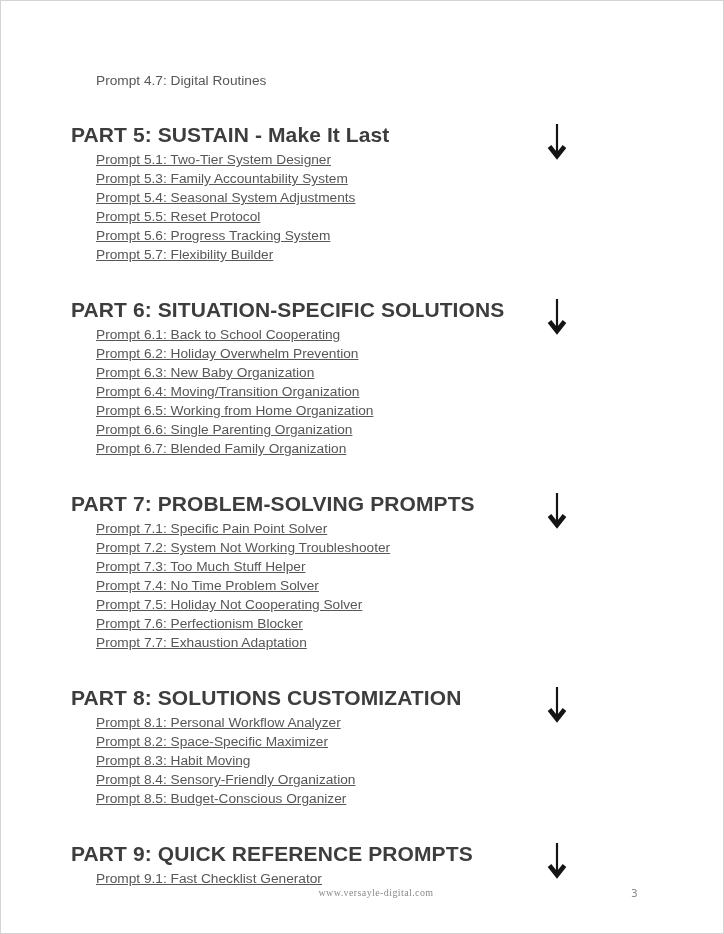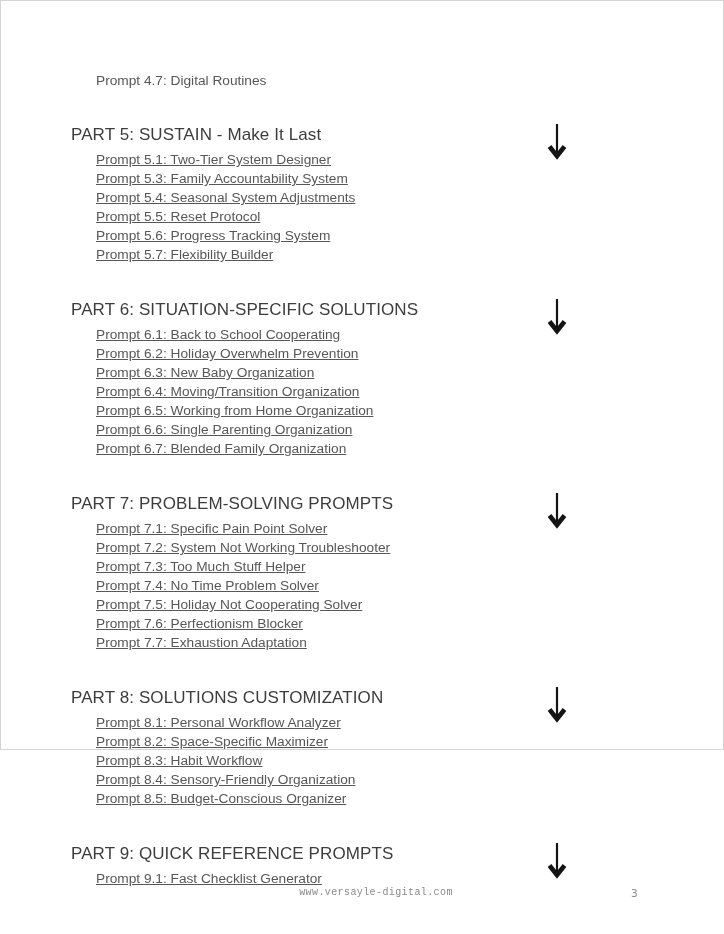--- a/index.html
+++ b/index.html
@@ -11,41 +11,41 @@
   }
   *{margin:0;padding:0;box-sizing:border-box;}
   html,body{background:#ffffff;}
   body{
     width:724px;height:934px;
     font-family:"Liberation Sans", sans-serif;
     overflow:hidden;
   }
   .page{
     position:relative;
-    width:724px;height:750px;
+    width:724px;height:934px;
     background:#ffffff;
     border:1px solid var(--border-color);
   }
   .content{
     padding:71px 0 0 70px;
   }
   .continued-item{
     font-size:13.7px;
     line-height:17px;
     color:var(--item-color);
     padding-left:25px;
     margin-bottom:30px;
   }
   .toc-section{
     position:relative;
     margin-bottom:26px;
   }
   .section-title{
-    font-size:17px;
-    font-weight:normal;
+    font-size:21px;
+    font-weight:bold;
     line-height:17px;
     color:var(--heading-color);
     margin-bottom:7px;
     letter-spacing:0.1px;
     margin-top:37px;
   }
   .section-items .toc-item{
     font-size:13.7px;
     line-height:19px;
     color:var(--item-color);
@@ -63,21 +63,21 @@
   .footer{
     position:absolute;
     left:0;top:886px;
     width:100%;
     height:20px;
   }
   .footer-website{
     position:absolute;
     left:0;right:0;
     text-align:center;
-    font-family:Liberation Mono, monospace;
+    font-family:Liberation Serif, serif;
     font-size:10px;
     letter-spacing:0.4px;
     color:var(--footer-color);
     padding-left:28px;
   }
   .page-number{
     position:absolute;
     left:630px;
     font-family:"DejaVu Sans", sans-serif;
     font-size:10.5px;
@@ -151,21 +151,21 @@
     <h2 class="section-title">PART 8: SOLUTIONS CUSTOMIZATION</h2>
     <span class="down-arrow">
       <svg width="22" height="38" viewBox="0 0 22 38" aria-hidden="true">
         <line x1="11" y1="2" x2="11" y2="31" stroke="currentColor" stroke-width="2.2"></line>
         <path d="M3.5 24.5 L11 34 L18.5 24.5" fill="none" stroke="currentColor" stroke-width="4.6"></path>
       </svg>
     </span>
     <div class="section-items">
             <div class="toc-item">Prompt 8.1: Personal Workflow Analyzer</div>
             <div class="toc-item">Prompt 8.2: Space-Specific Maximizer</div>
-            <div class="toc-item">Prompt 8.3: Habit Workflow</div>
+            <div class="toc-item">Prompt 8.3: Habit Moving</div>
             <div class="toc-item">Prompt 8.4: Sensory-Friendly Organization</div>
             <div class="toc-item">Prompt 8.5: Budget-Conscious Organizer</div>
           </div>
   </section>
 
   <section class="toc-section">
     <h2 class="section-title">PART 9: QUICK REFERENCE PROMPTS</h2>
     <span class="down-arrow">
       <svg width="22" height="38" viewBox="0 0 22 38" aria-hidden="true">
         <line x1="11" y1="2" x2="11" y2="31" stroke="currentColor" stroke-width="2.2"></line>

